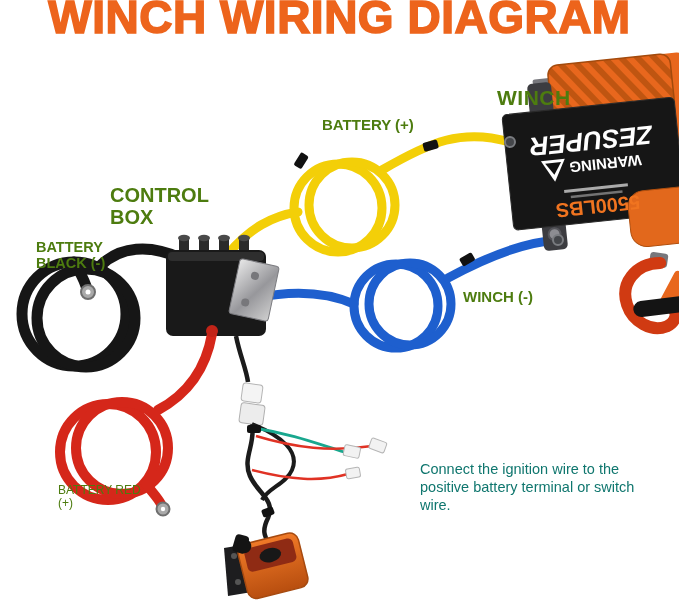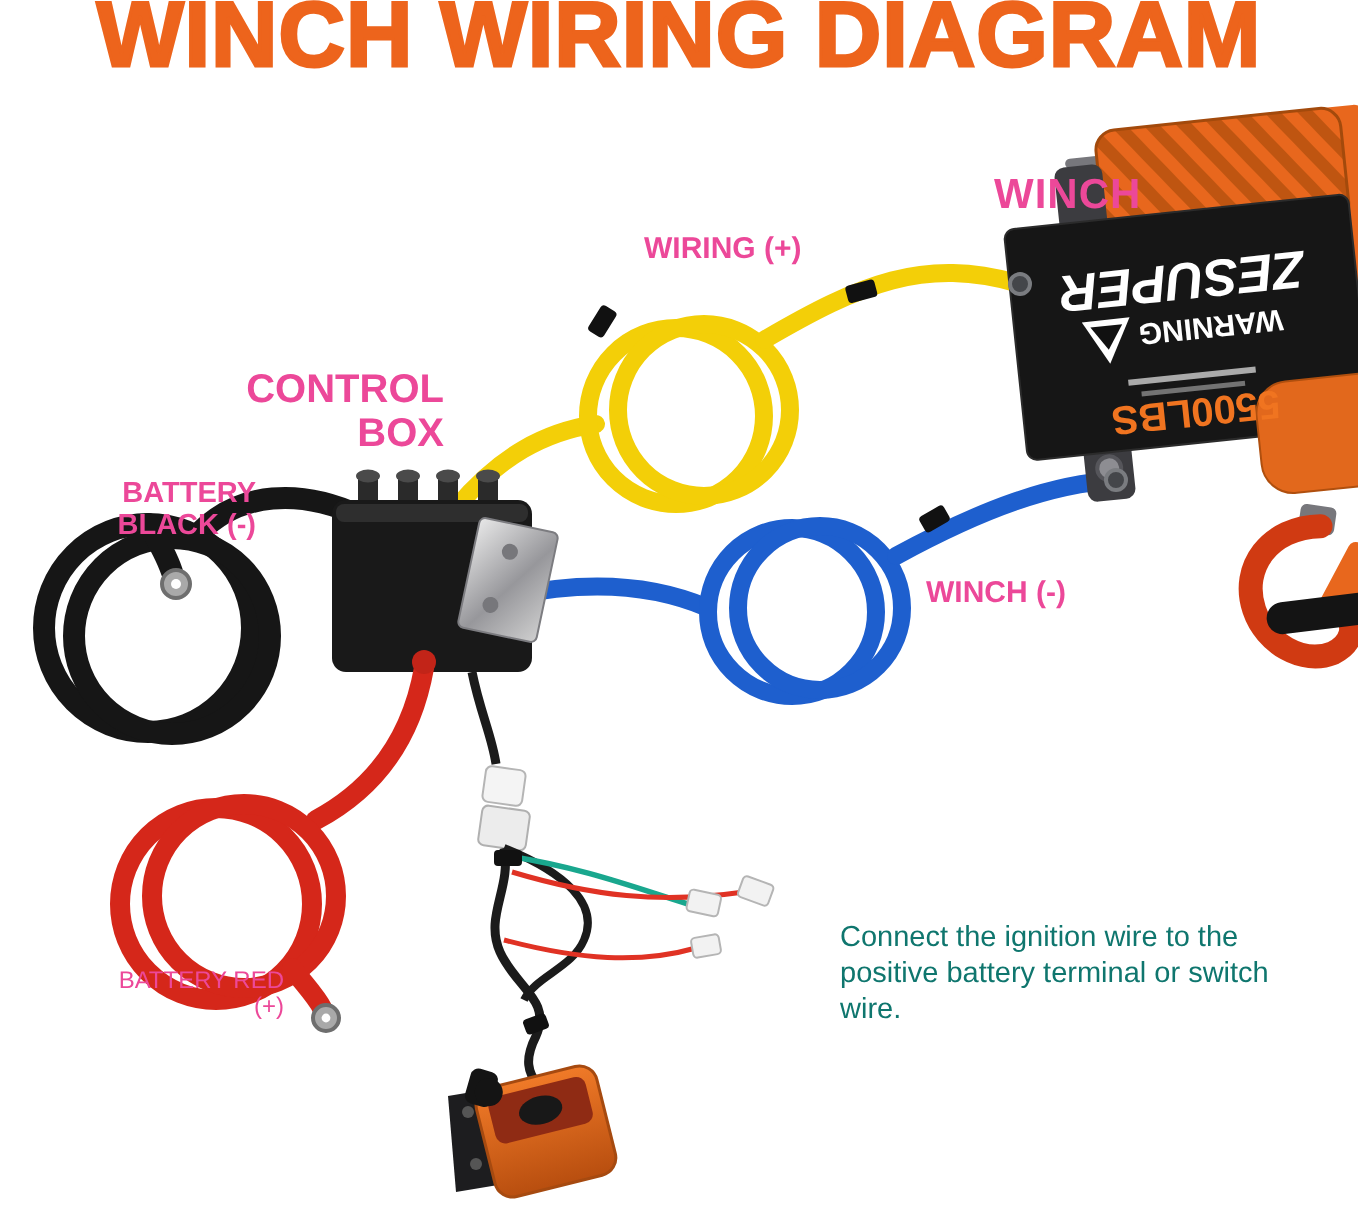--- a/index.html
+++ b/index.html
@@ -4,22 +4,22 @@
 <style>
   *{box-sizing:border-box}
   html,body{margin:0;padding:0}
   body{background:#ffffff;font-family:"Liberation Sans",sans-serif}
   .stage{position:relative;width:679px;height:604px;background:#fff;overflow:hidden}
   .title{position:absolute;top:-8px;left:0;width:100%;text-align:center;margin:0;
          font-size:46px;font-weight:900;letter-spacing:.5px;color:#ED641C;
          -webkit-text-stroke:1.6px #ED641C;line-height:1.1;
          font-family:"Liberation Sans",sans-serif}
   svg.scene{position:absolute;left:0;top:0}
-  .lbl{position:absolute;color:#ec4899;font-weight:800;line-height:1.1}
-  .lbl.center{text-align:right}
+  .lbl{position:absolute;color:#4d7c0f;font-weight:800;line-height:1.1}
+  .lbl.center{text-align:left}
   .note{position:absolute;color:#0f766e;font-weight:400;font-size:14.5px;line-height:1.25}
   text{font-family:"Liberation Sans",sans-serif}
 </style>
 </head>
 <body>
 
 <div class="stage">
 
   <svg class="scene" viewBox="0 0 679 604" width="679" height="604">
     <defs>
@@ -157,21 +157,21 @@
         <rect x="240" y="528" width="14" height="18" rx="4" fill="#141414" transform="rotate(30 247 537)"></rect>
         <circle cx="250" cy="540" r="7" fill="#141414"></circle>
       </g>
     </g>
   </svg>
 
   <h1 class="title">WINCH WIRING DIAGRAM</h1>
 
   <div class="lbl" style="left:497px;top:86px;font-size:21px;letter-spacing:.5px">WINCH</div>
 
-  <div class="lbl" style="left:322px;top:117px;font-size:15px;font-weight:700">WIRING (+)</div>
+  <div class="lbl" style="left:322px;top:117px;font-size:15px;font-weight:700">BATTERY (+)</div>
 
   <div class="lbl center" style="left:110px;top:184px;width:112px;font-size:20px">CONTROL BOX</div>
 
   <div class="lbl center" style="left:36px;top:240px;width:92px;font-size:14.5px;font-weight:700">BATTERY BLACK (-)</div>
 
   <div class="lbl" style="left:463px;top:289px;font-size:15px;font-weight:700">WINCH (-)</div>
 
   <div class="lbl center" style="left:58px;top:484px;width:84px;font-size:12px;font-weight:400">BATTERY RED (+)</div>
 
 

